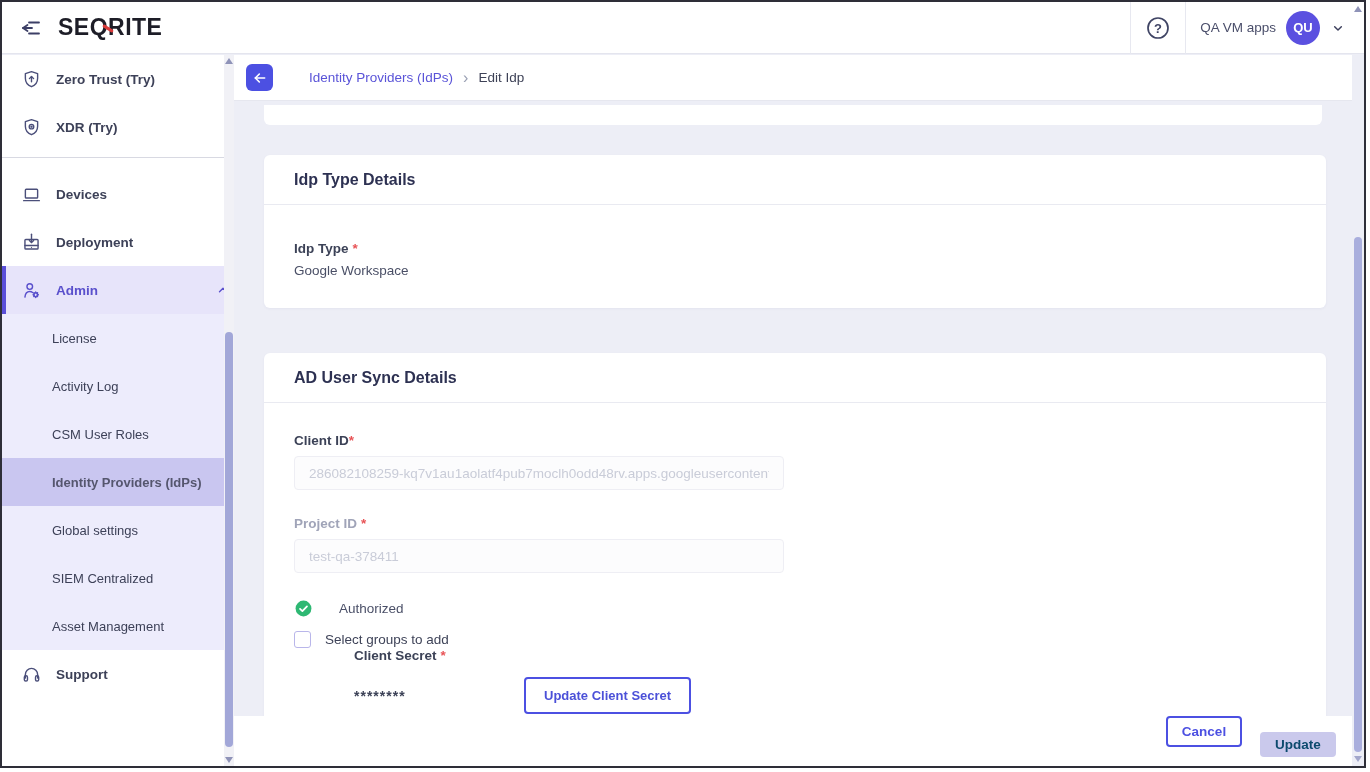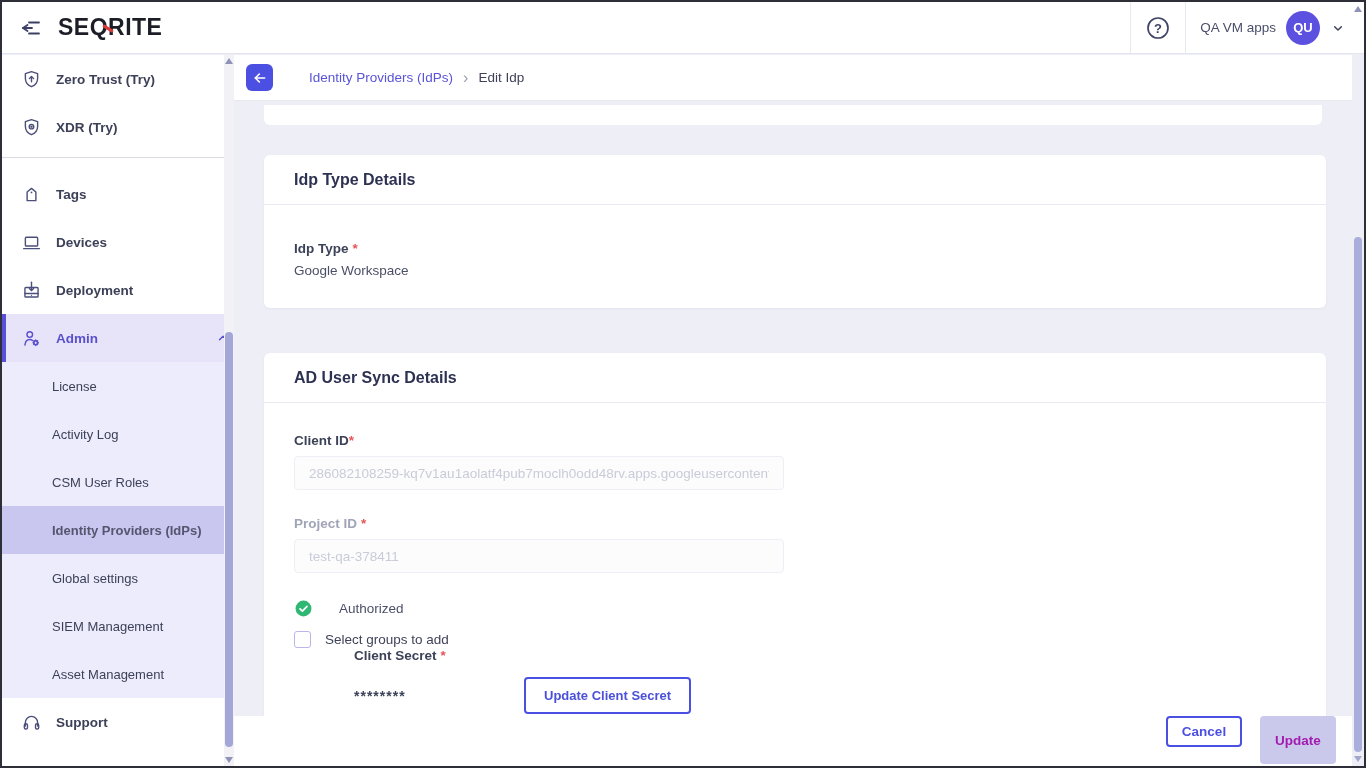--- a/index.html
+++ b/index.html
@@ -80,21 +80,21 @@
 
   .status-row { margin-top:26px; display:flex; align-items:center; gap:26px;text-align:right; }
   .status-text { font-size:13.5px; color:#4b5068; }
   .check-row { margin-top:13px; display:flex; align-items:center; gap:14px; }
   .checkbox { width:17px; height:17px; border:1.5px solid #b9b6ea; border-radius:3px; background:#fff; cursor:pointer; }
   .check-label { font-size:13.5px; color:#3e4358; }
 
   
   .footer-bar { position:absolute; left:0; right:0; bottom:0; height:50px; background:#fff; display:flex; align-items:flex-start; justify-content:flex-end; gap:18px; padding-right:16px; }
   .btn-cancel { width:76px; height:31px; background:#fff; border:2px solid #4c50e2; color:#4c50e2; font-size:13.5px; font-weight:700; border-radius:4px; cursor:pointer; font-family:"Liberation Sans", sans-serif; }
-  .btn-update { width:76px; height:48px; background:#cac9ec; border:none; color:#a21caf; font-size:13.5px; font-weight:700; border-radius:4px; font-family:"Liberation Sans", sans-serif; }
+  .btn-update { width:76px; height:25px; background:#cac9ec; border:none; color:#0c4a6e; font-size:13.5px; font-weight:700; border-radius:4px; font-family:"Liberation Sans", sans-serif;margin-top:16px; }
 </style>
 </head>
 <body>
 
 <div class="window">
 
   <div class="topbar">
     <div class="collapse-btn">
       <svg width="24" height="24" viewBox="0 0 24 24" fill="none" stroke="#3c3f66" stroke-width="1.8" stroke-linecap="round" stroke-linejoin="round">
         <path d="M10 6.5h10"></path>
@@ -143,29 +143,20 @@
           <path d="M12 3l7 2.3v5.2c0 4.6-3 8.1-7 9.7-4-1.6-7-5.1-7-9.7V5.3z"></path>
           <circle cx="12" cy="11" r="2.6"></circle>
             <circle cx="12" cy="11" r="0.6" fill="#4b4f7a"></circle>
         </svg>
       </span>
       <span>XDR (Try)</span>
     </div>
     <div class="side-divider"></div>
     <div class="nav-item">
       <span class="nicon">
-        <svg width="21" height="21" viewBox="0 0 24 24" fill="none" stroke="#4b4f7a" stroke-width="1.6" stroke-linejoin="round">
-          <path d="M7 9.2L12 5l5 4.2V19H7z"></path>
-            <circle cx="12" cy="9.6" r="1" fill="#4b4f7a" stroke="none"></circle>
-        </svg>
-      </span>
-      <span>Tags</span>
-    </div>
-    <div class="nav-item">
-      <span class="nicon">
         <svg width="21" height="21" viewBox="0 0 24 24" fill="none" stroke="#4b4f7a" stroke-width="1.6" stroke-linecap="round" stroke-linejoin="round">
           <rect x="5" y="6" width="14" height="10" rx="1"></rect>
             <path d="M3 19h18"></path>
         </svg>
       </span>
       <span>Devices</span>
     </div>
     <div class="nav-item">
       <span class="nicon">
         <svg width="21" height="21" viewBox="0 0 24 24" fill="none" stroke="#4b4f7a" stroke-width="1.6" stroke-linecap="round" stroke-linejoin="round">
@@ -194,21 +185,21 @@
             <path d="M6 15l6-6 6 6"></path>
           </svg>
       </span>
     </div>
     <div class="submenu">
       <div class="sub-item">License</div>
       <div class="sub-item">Activity Log</div>
       <div class="sub-item">CSM User Roles</div>
       <div class="sub-item active">Identity Providers (IdPs)</div>
       <div class="sub-item">Global settings</div>
-      <div class="sub-item">SIEM Management</div>
+      <div class="sub-item">SIEM Centralized</div>
       <div class="sub-item">Asset Management</div>
     </div>
     <div class="nav-item">
       <span class="nicon">
         <svg width="21" height="21" viewBox="0 0 24 24" fill="none" stroke="#4b4f7a" stroke-width="1.6" stroke-linecap="round" stroke-linejoin="round">
           <path d="M5 16v-4a7 7 0 0 1 14 0v4"></path>
           <rect x="3.8" y="13.5" width="3.6" height="6" rx="1.6"></rect>
           <rect x="16.6" y="13.5" width="3.6" height="6" rx="1.6"></rect>
         </svg>
       </span>

